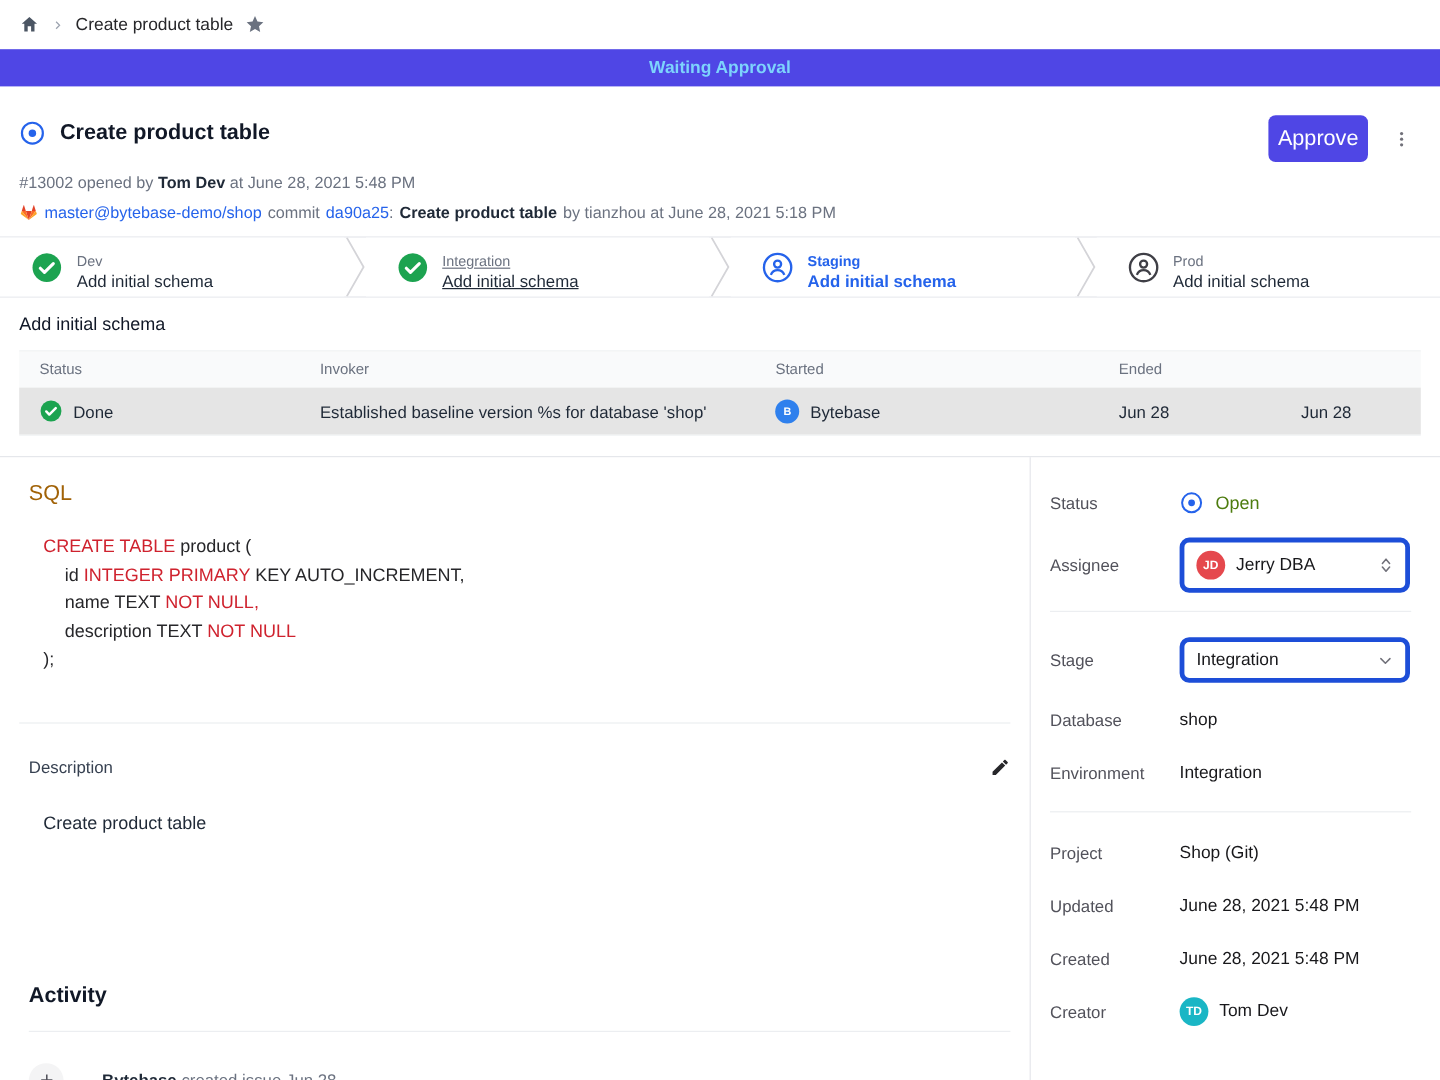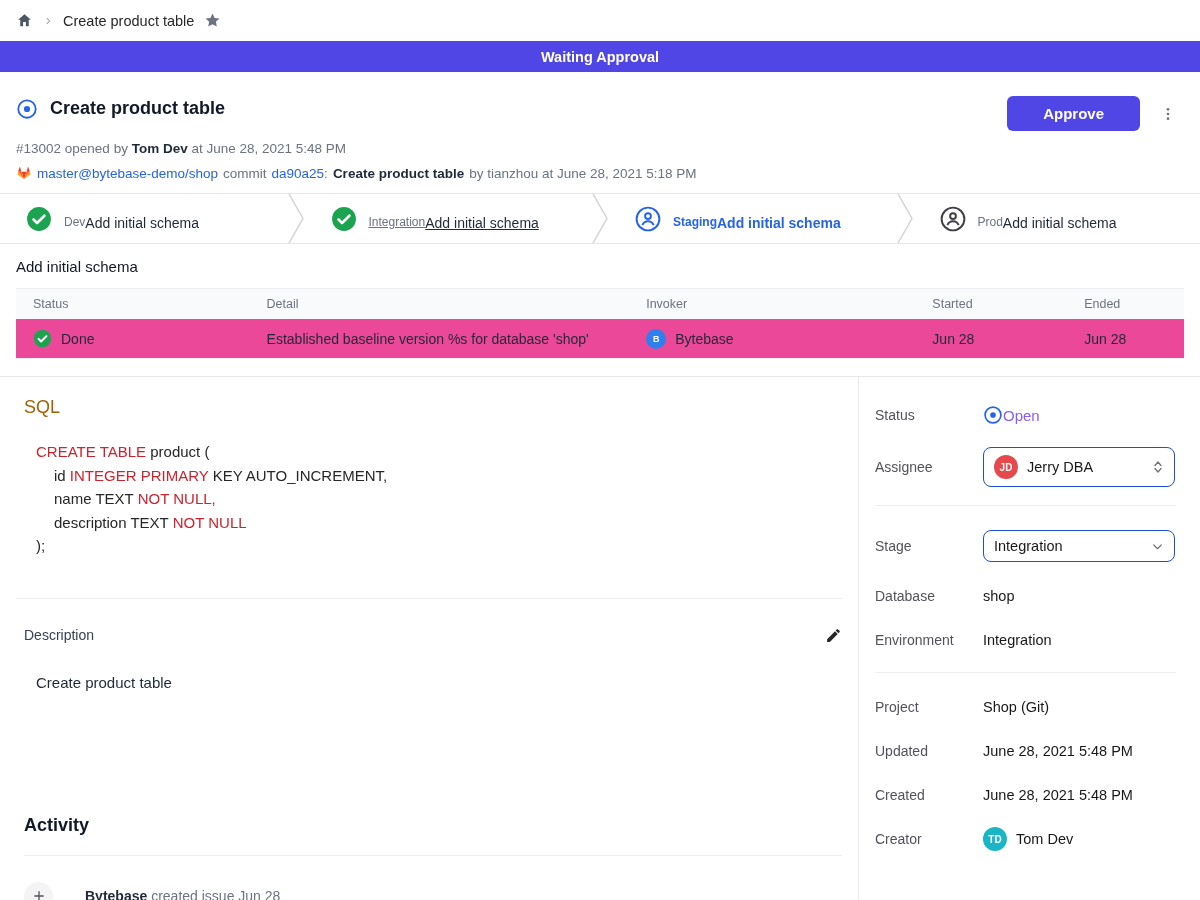--- a/index.html
+++ b/index.html
@@ -1,49 +1,49 @@
 <!DOCTYPE html>
 <html><head>
 <meta charset="utf-8">
 <style>
   * { margin:0; padding:0; box-sizing:border-box; }
   html,body { width:1200px; height:900px; overflow:hidden; background:#fff;
     font-family:"Liberation Sans", sans-serif; color:#1f2937; }
   .topbar { height:41px; display:flex; align-items:center; padding:0 16px; gap:10px; background:#fff; }
   .crumb-text { font-size:14.5px; color:#27272a; }
   .icon-btn { display:inline-flex; align-items:center; justify-content:center; cursor:pointer; background:none; border:none; }
-  .banner { height:31px; background:#4f46e5; color:#ffffff; display:flex; align-items:center; justify-content:center;
+  .banner { height:31px; background:#4f46e5; color:#7dd3fc; display:flex; align-items:center; justify-content:center;
     font-size:14.5px; font-weight:600; }
   .issue-header { padding:14px 16px 0 16px; }
   .title-row { display:flex; align-items:center; gap:12px; }
   .issue-title { font-size:18px; font-weight:700; color:#111827; }
   .spacer { flex:1; }
-  .approve-btn { background:#4f46e5; color:#fff; font-size:15px; font-weight:700; border:none; border-radius:6px;
-    padding:9px 36px; cursor:pointer; font-family:inherit; margin-top:10px; }
+  .approve-btn { background:#4f46e5; color:#fff; font-size:18px; font-weight:400; border:none; border-radius:6px;
+    padding:9px 8px; cursor:pointer; font-family:inherit; margin-top:10px; }
   .kebab { margin-top:10px; padding:0 8px; color:#6b7280; }
   .meta-line { margin-top:10px; font-size:13.5px; color:#6b7280; }
   .meta-line .dark { color:#1f2937; font-weight:600; }
   .commit-line { margin-top:9px; margin-bottom:12px; font-size:13.5px; color:#6b7280; display:flex; align-items:center; gap:5px; }
   .commit-line a { color:#2563eb; text-decoration:none; cursor:pointer; }
   .commit-line .msg { color:#1f2937; font-weight:600; }
   .pipeline { height:51px; border-top:1px solid #e5e7eb; border-bottom:1px solid #e5e7eb; display:flex; align-items:stretch; }
   .stage { flex:1; display:flex; align-items:center; gap:12px; padding-left:26px; cursor:pointer; background:#fff; }
-  .stage .texts { display:flex; line-height:1.25;margin-top:10px; }
+  .stage .texts { display:flex; flex-direction:column; line-height:1.25;margin-top:10px; }
   .stage .env { font-size:12px; color:#6b7280; }
   .stage .task { font-size:14px; color:#1f2937; }
   .stage.underline .env, .stage.underline .task { text-decoration:underline; }
   .stage.active .env, .stage.active .task { color:#2563eb; font-weight:700; }
   .sep { width:18px; align-self:stretch; flex:0 0 auto; }
   .task-section { padding:14px 16px 0 16px; }
   .section-title { font-size:15px; color:#111827; font-weight:400; margin-bottom:13px; }
   .table { border-top:1px solid #eceef1; border-bottom:1px solid #eceef1; }
   .trow { display:grid; grid-template-columns:20% 32.5% 24.5% 13% 10%; align-items:center; }
   .thead { background:#f9fafb; height:30px; color:#6b7280; font-size:12.5px; }
   .thead > div { padding-left:17px; }
-  .tbody { height:39px; font-size:14px; color:#1f2937; background:#ec4899; }
+  .tbody { height:39px; font-size:14px; color:#1f2937; background:#e5e5e5; }
   .tbody > div { padding-left:17px; display:flex; align-items:center; gap:9px; }
   .hr-full { border:none; border-top:1px solid #e5e7eb; margin-top:17px; }
   .content { display:flex; align-items:stretch; height:532px; }
   .left { width:858px; padding:20px 16px 0 24px; }
   .sidebar { flex:1; border-left:1px solid #e5e7eb; padding:18px 24px 0 16px; }
   .sql-label { font-size:18px; color:#a16207; }
   .sql-code { margin:22px 0 0 12px; font-size:15px; line-height:23.5px; color:#27272a; }
   .sql-code .ind { padding-left:18px; }
   .kw { color:#cf222e; }
   .hr-left { border:none; border-top:1px solid #eceef1; margin:40px 0 0 -8px; }
@@ -55,28 +55,28 @@
   .timeline { position:relative; margin-top:26px; }
   .tl-line { position:absolute; left:14px; top:26px; width:2px; height:40px; background:#e5e7eb; }
   .tl-item { display:flex; align-items:center; gap:32px; position:relative; }
   .tl-icon { width:29px; height:29px; border-radius:50%; background:#f4f4f5; color:#52525b; display:flex;
     align-items:center; justify-content:center; font-size:16px; }
   .tl-text { font-size:14px; color:#6b7280; }
   .tl-text .actor { color:#1f2937; font-weight:700; }
   .side-row { display:grid; grid-template-columns:108px 1fr; align-items:center; margin-bottom:8px; min-height:36px; }
   .side-label { font-size:14px; color:#52525b; }
   .side-value { font-size:14.5px; color:#18181b; display:flex; align-items:center; gap:9px; }
-  .select-box { width:192px; border:1px solid #1d4ed8; border-radius:8px; background:#fff; display:flex; align-items:center;
+  .select-box { width:192px; border:4px solid #1d4ed8; border-radius:8px; background:#fff; display:flex; align-items:center;
     gap:9px; padding:7px 10px; font-size:14.5px; color:#18181b; cursor:pointer; justify-content:flex-start; }
   .select-box .grow { flex:1; text-align:left; }
   .avatar { width:24px; height:24px; border-radius:50%; color:#fff; font-size:10px; font-weight:700;
     display:inline-flex; align-items:center; justify-content:center; flex:0 0 auto; }
   .avatar.sm { width:20px; height:20px; font-size:9px; }
   .side-divider { border:none; border-top:1px solid #eceef1; margin:14px 0 16px 0; }
-  .status-open { display:flex; align-items:center; font-size:15px; color:#8b5cf6; }
+  .status-open { display:flex; align-items:center; gap:10px; font-size:15px; color:#4d7c0f; }
 </style>
 </head>
 <body>
 
 <header class="topbar">
   <span class="icon-btn">
     <svg width="17" height="17" viewBox="0 0 24 24" fill="#4b5563">
         <path d="M12 3l9 8h-3v9h-4v-6h-4v6H6v-9H3z"></path>
       </svg>
   </span>
@@ -203,21 +203,20 @@
       <span class="task">Add initial schema</span>
     </span>
   </div>
 </nav>
 
 <section class="task-section">
   <h2 class="section-title">Add initial schema</h2>
   <div class="table">
     <div class="trow thead">
       <div>Status</div>
-      <div>Detail</div>
       <div>Invoker</div>
       <div>Started</div>
       <div>Ended</div>
     </div>
     <div class="trow tbody">
       <div>
         <span class="icon-btn">
           <svg width="19" height="19" viewBox="0 0 24 24">
               <circle cx="12" cy="12" r="11" fill="#1ca350"></circle>
               <path d="M7 12.5l3.2 3.2L17 9" fill="none" stroke="#fff" stroke-width="2.6" stroke-linecap="round" stroke-linejoin="round"></path>

